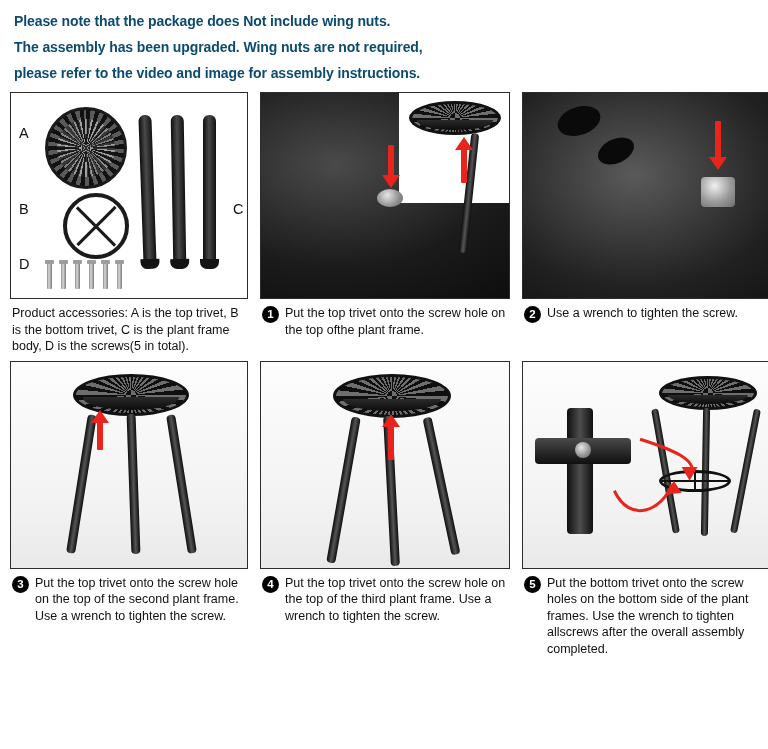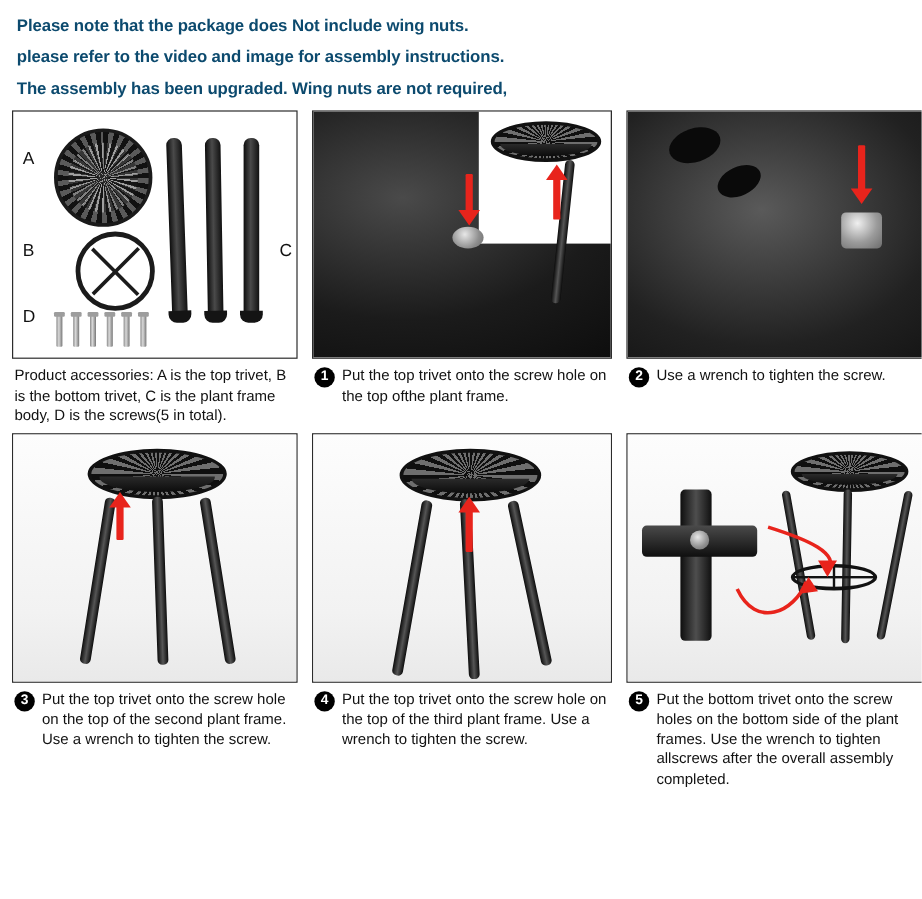--- a/index.html
+++ b/index.html
@@ -242,22 +242,22 @@
     pointer-events: none;
   }
 </style>
 </head>
 <body>
 
 <div class="page">
 
   <div class="notice">
     <span class="nline">Please note that the package does Not include wing nuts.</span>
+    <span class="nline">The assembly has been upgraded. Wing nuts are not required,</span>
     <span class="nline">please refer to the video and image for assembly instructions.</span>
-    <span class="nline">The assembly has been upgraded. Wing nuts are not required,</span>
   </div>
 
   <div class="grid">
 
     <div class="cell">
       <div class="panel r1">
         <span class="lbl" style="left:8px; top:32px;">A</span>
         <span class="lbl" style="left:8px; top:108px;">B</span>
         <span class="lbl" style="left:222px; top:108px;">C</span>
         <span class="lbl" style="left:8px; top:163px;">D</span>

